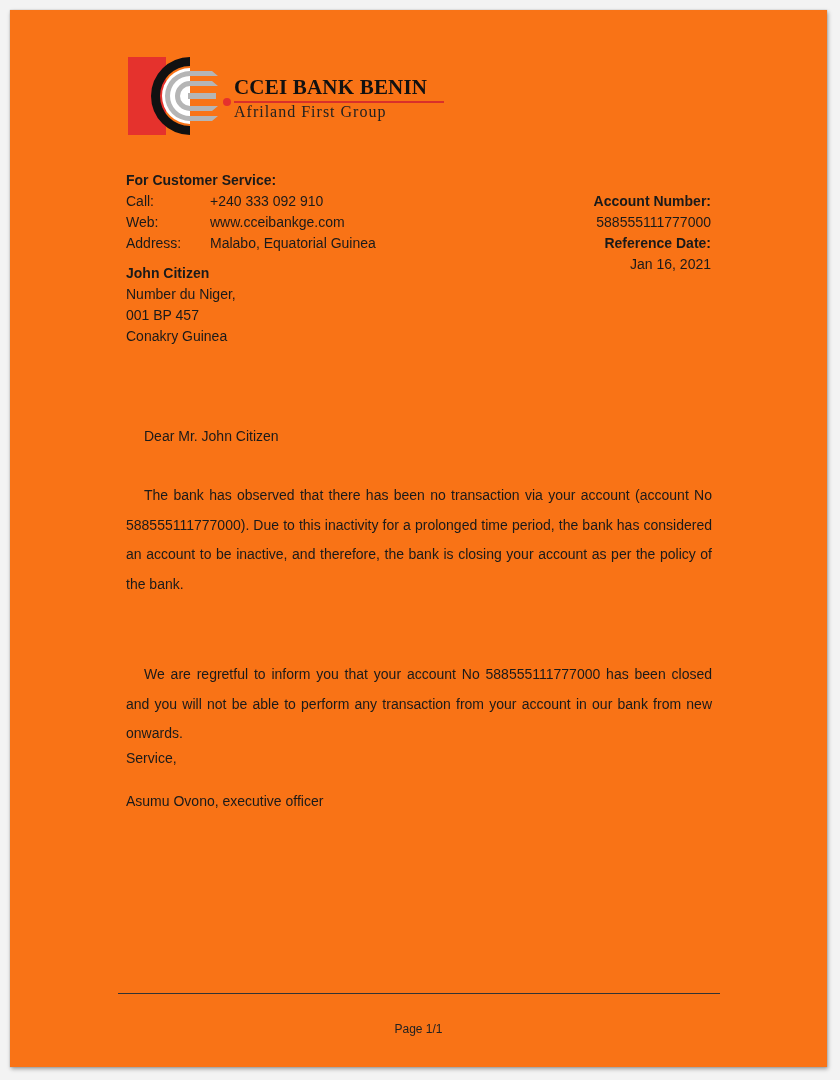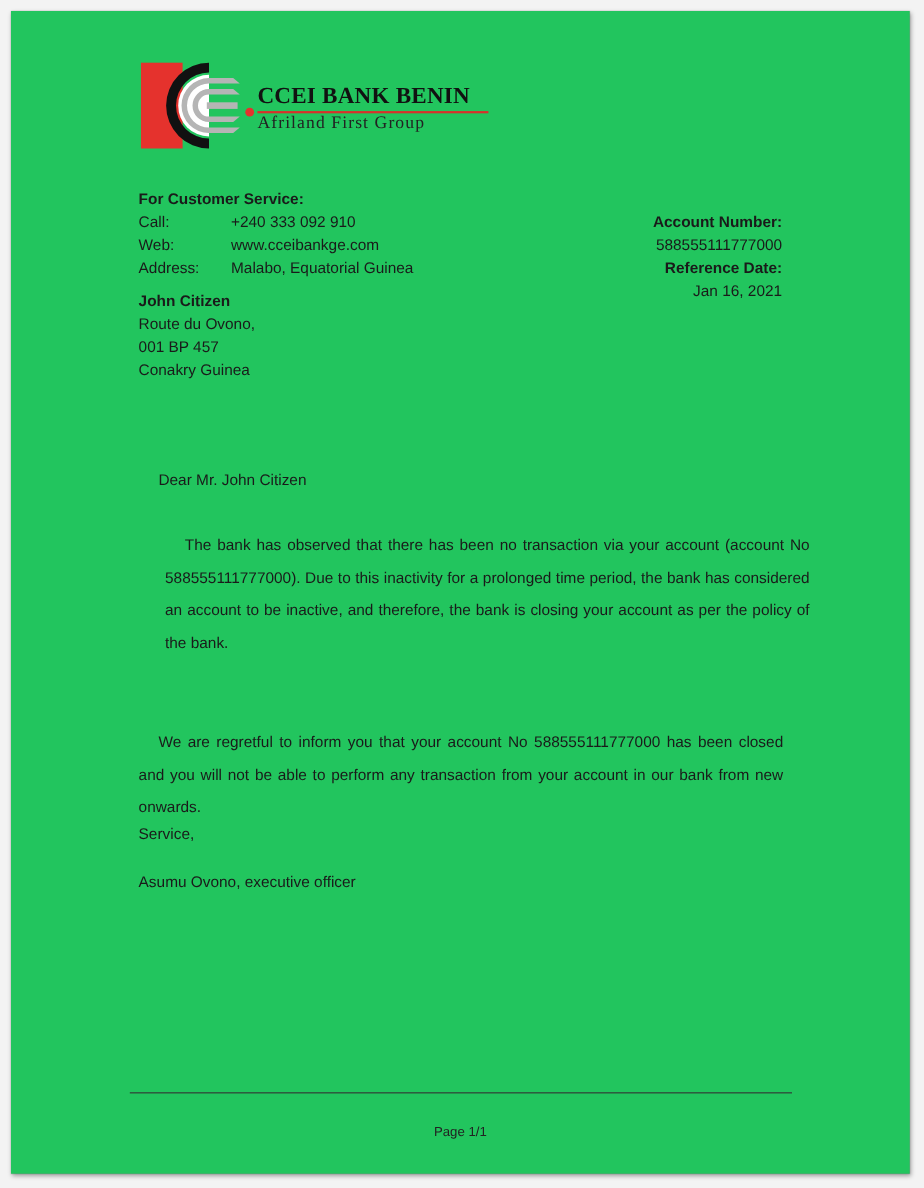--- a/index.html
+++ b/index.html
@@ -7,21 +7,21 @@
     width: 840px; height: 1080px;
     background: #f3f3f3;
     position: relative;
     overflow: hidden;
     font-family: "Liberation Sans", sans-serif;
   }
   .page {
     position: absolute;
     left: 10px; top: 10px;
     width: 817px; height: 1057px;
-    background: #22c55e;
+    background: #f97316;
     box-shadow: 1px 2px 4px rgba(0,0,0,0.35), 0 0 1px rgba(0,0,0,0.25);
     color: #1a1a1a;
     font-size: 14px;
   }
   .logo {
     position: absolute; left: 118px; top: 45px;
     width: 330px; height: 82px;
   }
   .logo svg { position: absolute; left: 0; top: 0; }
   .bank-name {
@@ -44,21 +44,21 @@
   .cs-row { display: flex; }
   .cs-label { width: 84px; }
   .acct-block { position: absolute; right: 116px; top: 181px; text-align: right; line-height: 21px; }
   .bold { font-weight: bold; }
   .recipient { position: absolute; left: 116px; top: 253px; line-height: 21px; }
   .salutation { position: absolute; left: 134px; top: 418px; }
   .para {
     position: absolute; left: 116px; width: 586px;
     line-height: 29.5px; text-align: justify; text-indent: 18px;
   }
-  .para1 { top: 471px; margin-left: 24px; }
+  .para1 { top: 471px; }
   .para2 { top: 650px; }
   .regards { position: absolute; left: 116px; top: 740px; }
   .signature { position: absolute; left: 116px; top: 783px; }
   .footer-rule {
     position: absolute; left: 108px; top: 983px;
     width: 602px; height: 1px; background: #333;
   }
   .page-num {
     position: absolute; left: 0; width: 100%; top: 1012px;
     text-align: center; font-size: 12px; font-weight: normal; color: #222;
@@ -104,21 +104,21 @@
 
   <div class="acct-block">
     <div class="bold">Account Number:</div>
     <div>588555111777000</div>
     <div class="bold">Reference Date:</div>
     <div>Jan 16, 2021</div>
   </div>
 
   <div class="recipient">
     <div class="bold">John Citizen</div>
-    <div>Route du Ovono,</div>
+    <div>Number du Niger,</div>
     <div>001 BP 457</div>
     <div>Conakry Guinea</div>
   </div>
 
   <div class="salutation">Dear Mr. John Citizen</div>
 
   <div class="para para1">The bank has observed that there has been no transaction via your account (account No 588555111777000). Due to this inactivity for a prolonged time period, the bank has considered an account to be inactive, and therefore, the bank is closing your account as per the policy of the bank.</div>
   <div class="para para2">We are regretful to inform you that your account No 588555111777000 has been closed and you will not be able to perform any transaction from your account in our bank from new onwards.</div>
 
   <div class="regards">Service,</div>

